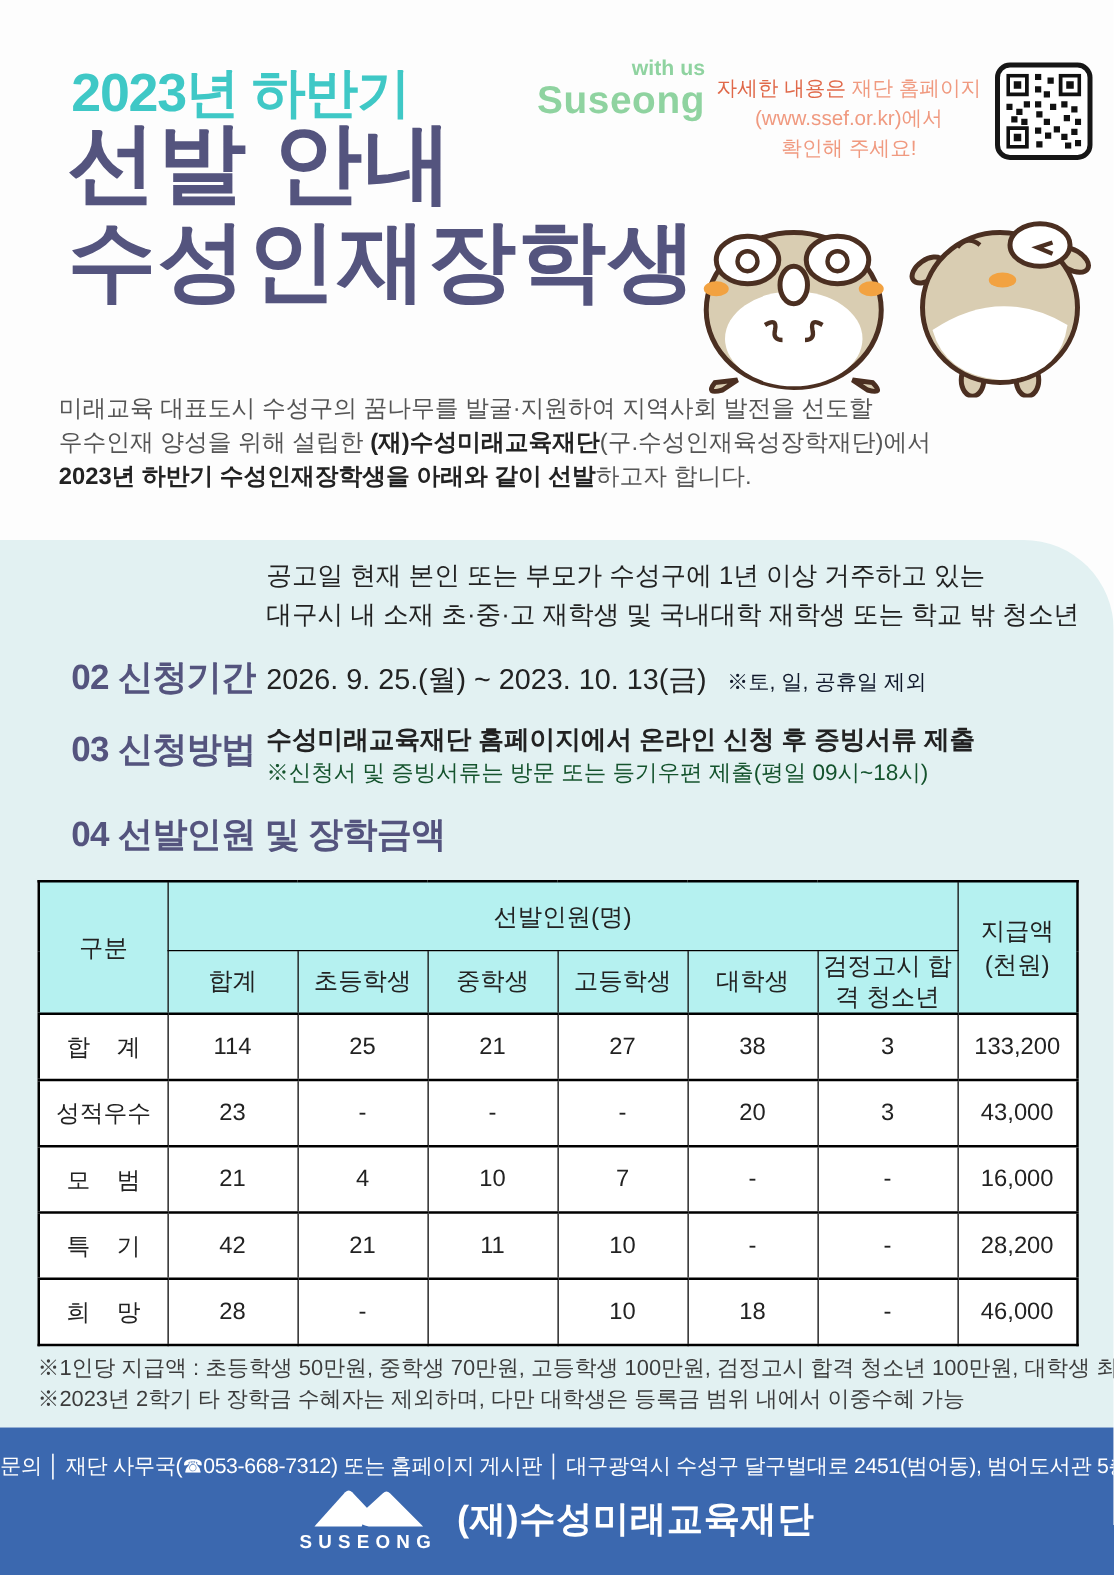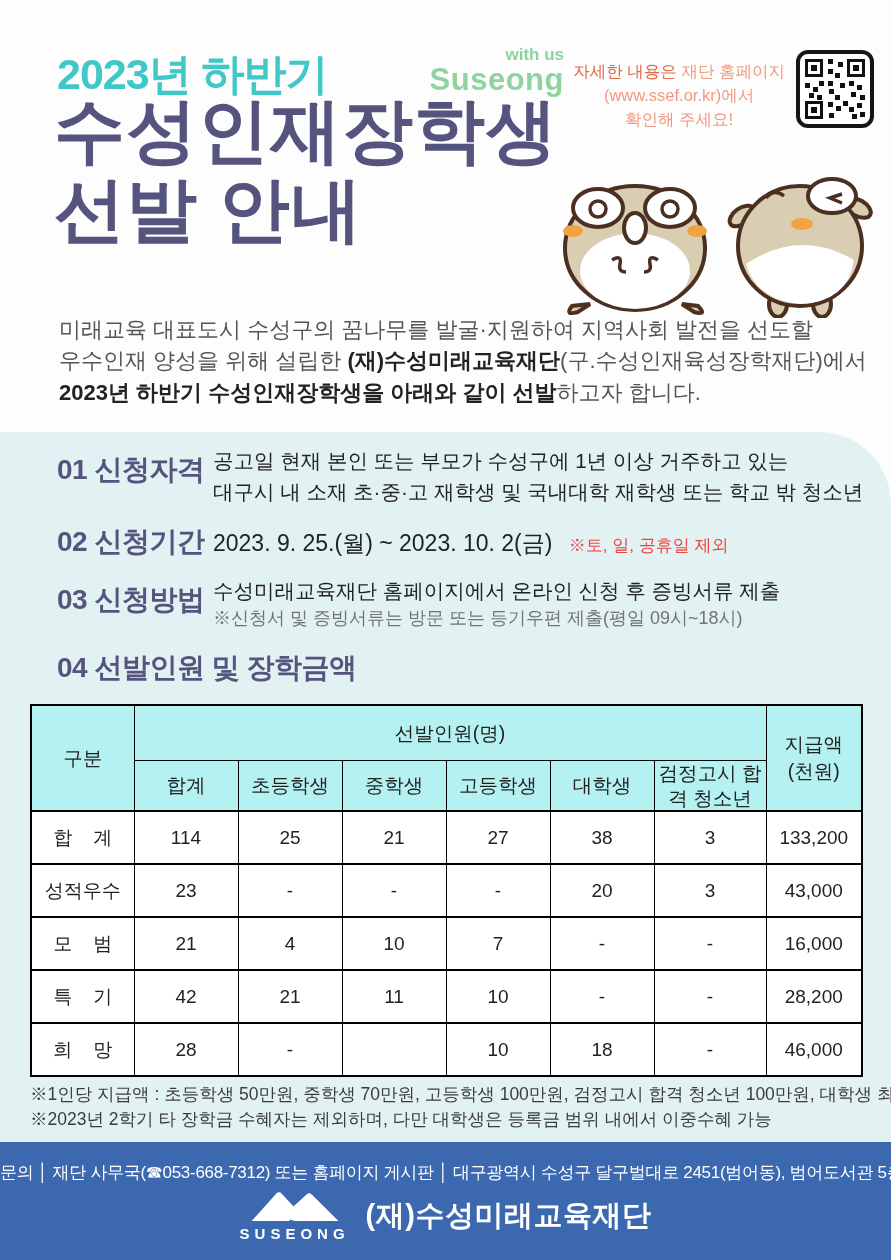--- a/index.html
+++ b/index.html
@@ -11,36 +11,36 @@
   .brand{position:absolute;left:392px;top:46px;width:172px;text-align:right;color:#8fd3a0;font-weight:bold;line-height:1.05;}
   .brand .tagline{font-size:17px;display:block;}
   .brand .name{font-size:31px;display:block;letter-spacing:0.5px;}
   .main-title{position:absolute;left:54px;top:92px;font-size:71px;font-weight:800;color:#54547e;line-height:1.11;letter-spacing:1px;}
   .qr-note{position:absolute;right:106px;top:60px;text-align:center;font-size:16.5px;line-height:1.45;color:#f09a80;}
   .qr-note .em{color:#e0694a;}
   .qr-box{position:absolute;right:17px;top:50px;width:78px;height:78px;box-sizing:border-box;border:4px solid #161616;border-radius:12px;background:#fff;display:flex;align-items:center;justify-content:center;}
   .mascots{position:absolute;left:550px;top:168px;}
 
   
-  .intro{position:absolute;left:59px;top:314px;font-size:22px;line-height:1.43;color:#555;}
+  .intro{position:absolute;left:47px;top:314px;font-size:19px;line-height:1.43;color:#555;}
   .intro b{color:#222;}
 
   
   .panel{position:absolute;left:0;top:432px;width:891px;height:710px;background:#e2f1f2;border-top-right-radius:72px;}
 
   .sec-h{position:absolute;font-size:28px;font-weight:800;color:#54547e;letter-spacing:-0.5px;white-space:nowrap;}
   .sec-body{position:absolute;color:#222;white-space:nowrap;}
   .s01-h{left:57px;top:451px;}
   .s01-b{left:213px;top:446px;font-size:20.5px;line-height:1.5;}
   .s02-h{left:57px;top:523px;}
   .s02-b{left:213px;top:528px;font-size:23px;}
-  .s02-b .note{font-size:17px;margin-left:10px;color:#ef4444;text-align:center;}
+  .s02-b .note{font-size:17px;margin-left:10px;color:#0f172a;text-align:center;}
   .s03-h{left:57px;top:581px;}
-  .s03-b1{left:213px;top:577px;font-size:20.5px;}
-  .s03-b2{left:213px;top:606px;font-size:18px;color:#737373;}
+  .s03-b1{left:213px;top:577px;font-size:20.5px;font-weight:bold;}
+  .s03-b2{left:213px;top:606px;font-size:18px;color:#14532d;}
   .s04-h{left:57px;top:649px;}
 
   
   table.sel{position:absolute;left:30px;top:704px;width:831px;border-collapse:collapse;table-layout:fixed;background:#fff;font-size:19px;color:#222;}
   table.sel,table.sel td,table.sel th{border:1px solid #000;}
   table.sel{border:2px solid #000;}
   table.sel th{background:#b5f1f0;font-weight:normal;font-size:19.5px;}
   table.sel td,table.sel th{text-align:center;vertical-align:middle;padding:0 2px;}
   table.sel thead tr.r1 th{height:54px;}
   table.sel thead tr.r2 th{height:49px;line-height:1.25;}
@@ -111,22 +111,22 @@
           <rect x="38" y="42" width="5" height="5"></rect>
         <rect x="44" y="48" width="5" height="5"></rect>
           <rect x="52" y="44" width="5" height="5"></rect>
           <rect x="47" y="55" width="5" height="5"></rect>
           <rect x="55" y="53" width="5" height="5"></rect>
       </g>
     </svg>
   </div>
 
   <div class="main-title">
+    <div>선발 안내</div>
     <div>수성인재장학생</div>
-    <div>선발 안내</div>
   </div>
 
   <svg class="mascots" width="336" height="150" viewBox="0 0 336 150">
 
     <g stroke="#4b2f21" stroke-width="4" fill="#d9cdb2">
       <path d="M22 138 Q14 148 28 144 L40 136 Z"></path>
       <path d="M148 138 Q158 148 144 144 L132 136 Z"></path>
       <ellipse cx="85" cy="80" rx="70" ry="62"></ellipse>
       <ellipse cx="85" cy="103" rx="55" ry="38" fill="#ffffff" stroke="none"></ellipse>
       <ellipse cx="48" cy="40" rx="25" ry="19" fill="#ffffff"></ellipse>
@@ -155,29 +155,28 @@
   </svg>
 
   <div class="intro">
     <span>미래교육 대표도시 수성구의 꿈나무를 발굴·지원하여 지역사회 발전을 선도할</span><br>
     <span>우수인재 양성을 위해 설립한 </span><b>(재)수성미래교육재단</b><span>(구.수성인재육성장학재단)에서</span><br>
     <b>2023년 하반기 수성인재장학생을 아래와 같이 선발</b><span>하고자 합니다.</span>
   </div>
 
   <div class="panel"></div>
 
-  <div class="sec-h s01-h">01 신청자격</div>
   <div class="sec-body s01-b">
     <span>공고일 현재 본인 또는 부모가 수성구에 1년 이상 거주하고 있는</span><br>
     <span>대구시 내 소재 초·중·고 재학생 및 국내대학 재학생 또는 학교 밖 청소년</span>
   </div>
 
   <div class="sec-h s02-h">02 신청기간</div>
   <div class="sec-body s02-b">
-    <span>2023. 9. 25.(월) ~ 2023. 10. 2(금)</span>
+    <span>2026. 9. 25.(월) ~ 2023. 10. 13(금)</span>
     <span class="note">※토, 일, 공휴일 제외</span>
   </div>
 
   <div class="sec-h s03-h">03 신청방법</div>
   <div class="sec-body s03-b1">수성미래교육재단 홈페이지에서 온라인 신청 후 증빙서류 제출</div>
   <div class="sec-body s03-b2">※신청서 및 증빙서류는 방문 또는 등기우편 제출(평일 09시~18시)</div>
 
   <div class="sec-h s04-h">04 선발인원 및 장학금액</div>
 
   <table class="sel">

